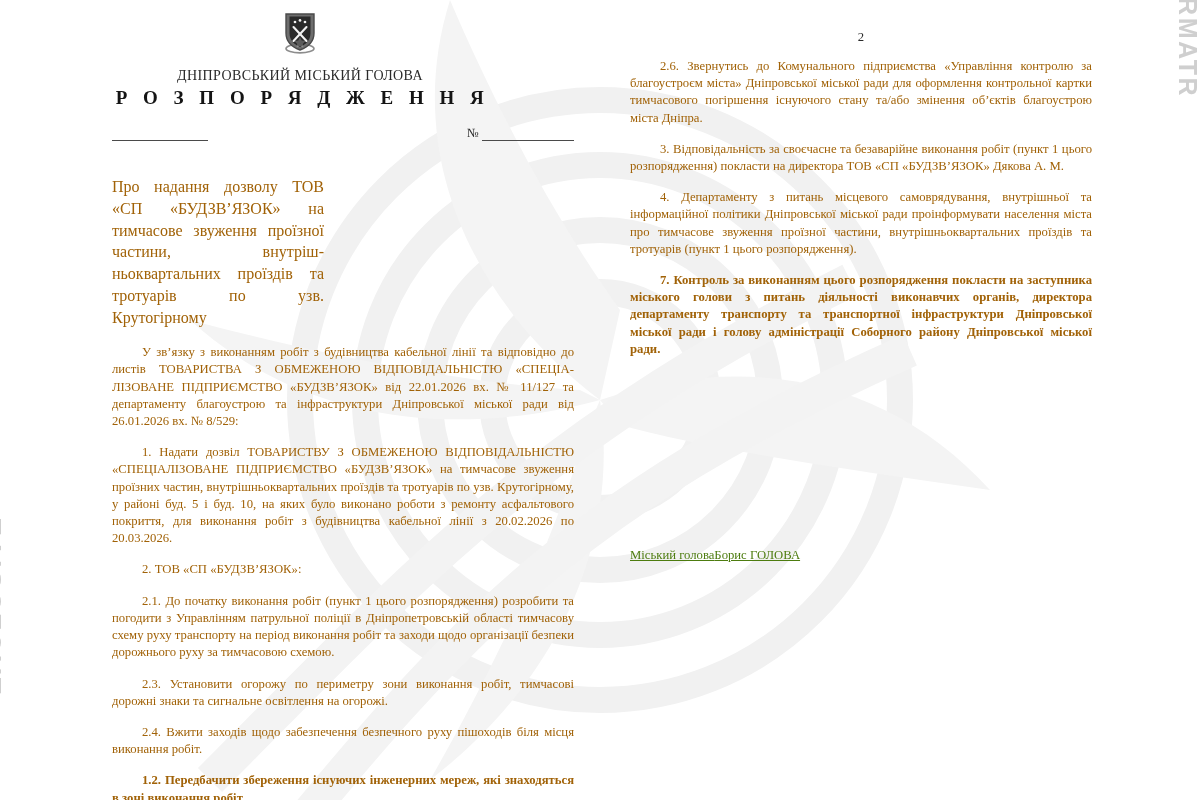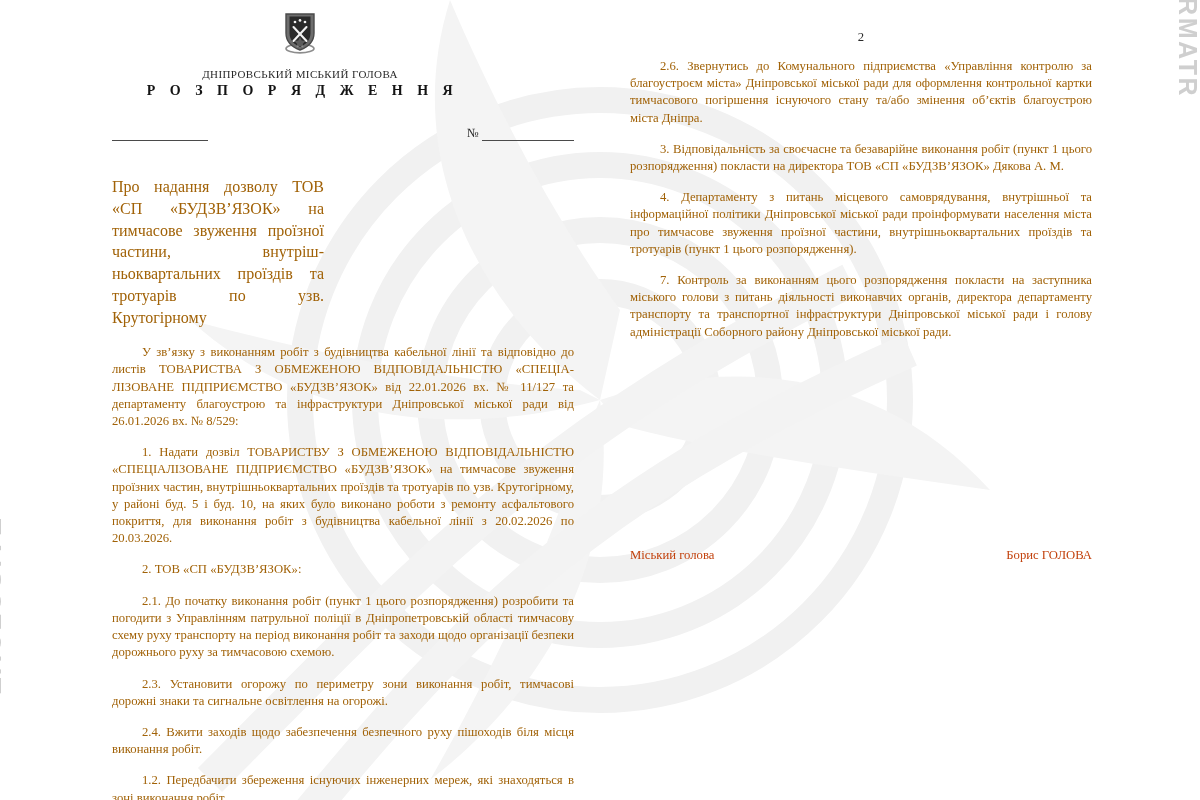--- a/index.html
+++ b/index.html
@@ -60,28 +60,28 @@
 
   
   #header {
     position: absolute;
     left: 0; top: 8px;
     width: 600px;
     text-align: center;
   }
   #emblem { margin: 0 auto 12px auto; width: 46px; height: 48px; display: block; }
   #org-title {
-    font-size: 11px;
+    font-size: 14px;
     letter-spacing: 0.4px;
     color: #2a2a2a;
     margin-bottom: 3px;
     font-family: "Liberation Serif", serif;
   }
   #doc-type {
-    font-size: 14px;
+    font-size: 19px;
     font-weight: bold;
     letter-spacing: 5.5px;
     color: #141414;
     margin-left: 5px;
   }
 
   
   #blank-lines {
     position: absolute;
     left: 112px; top: 128px;
@@ -126,31 +126,31 @@
     line-height: 1.36;
     margin-bottom: 16px;
     hyphens: manual;
   }
 
   p.para {
     margin: 0 0 14px 0;
     text-indent: 30px;
     hyphens: manual;
   }
-  p.para:last-child { margin-bottom: 0; }
+  p.para:last-child { margin-bottom: 0; font-weight: bold; }
 
   
   #signature {
     position: absolute;
     left: 630px; top: 548px;
     width: 462px;
     display: flex;
-    justify-content: space-between;
     font-size: 12.7px;
-    color: #c2410c;
+    color: #4d7c0f;
+    text-decoration: underline;
   }
 </style>
 </head>
 <body>
 
 <div id="bg-watermark">
   <svg width="900" height="1000" viewBox="0 0 900 1000" aria-hidden="true">
     <defs>
       <clipPath id="wmclip">
           <rect x="0" y="0" width="900" height="1000"></rect>

